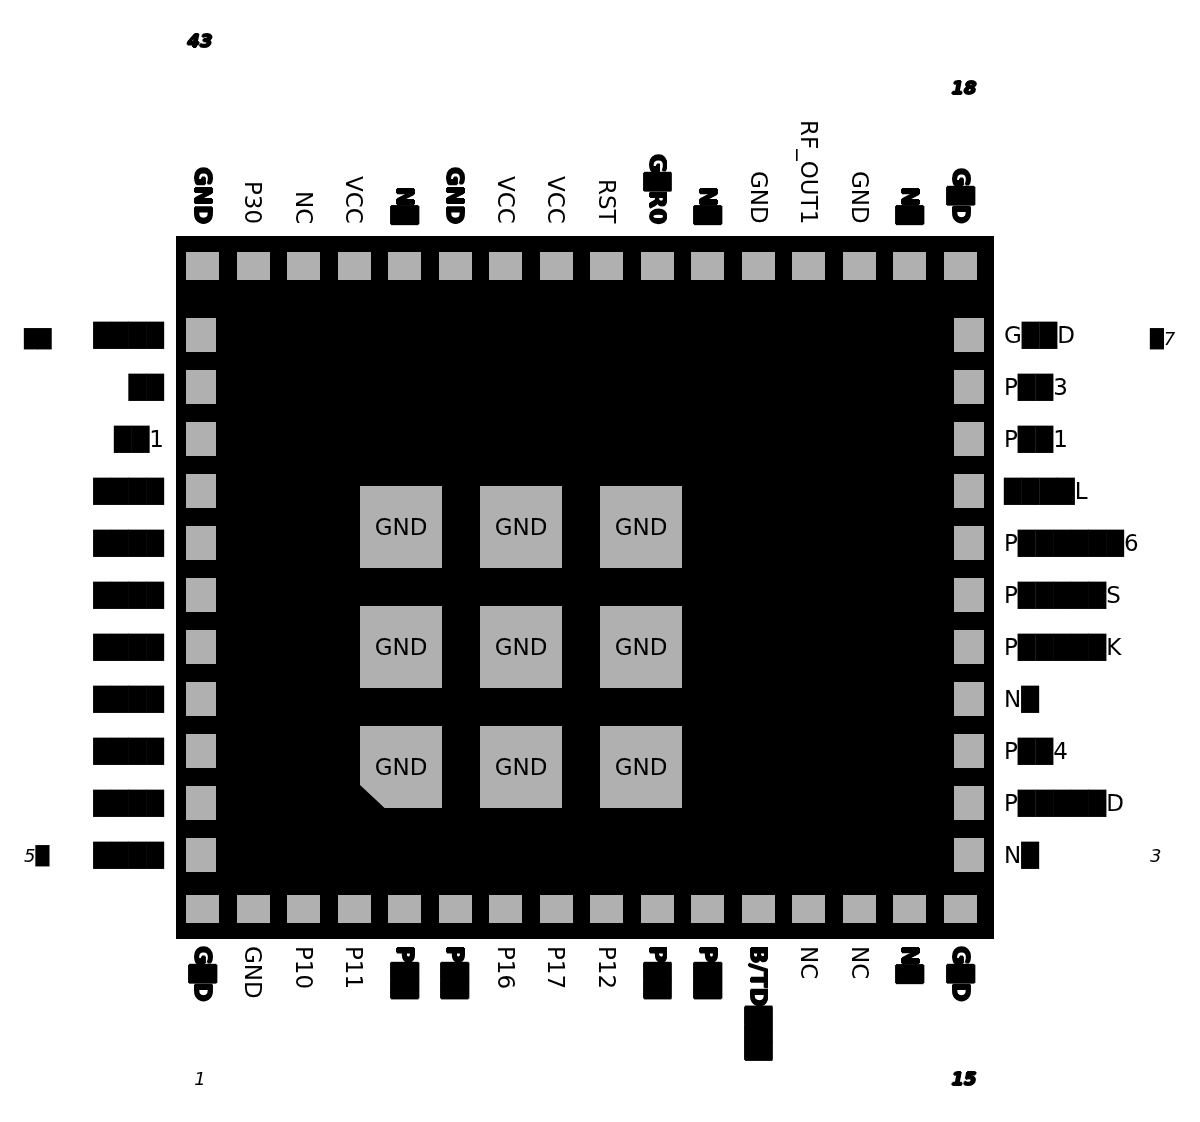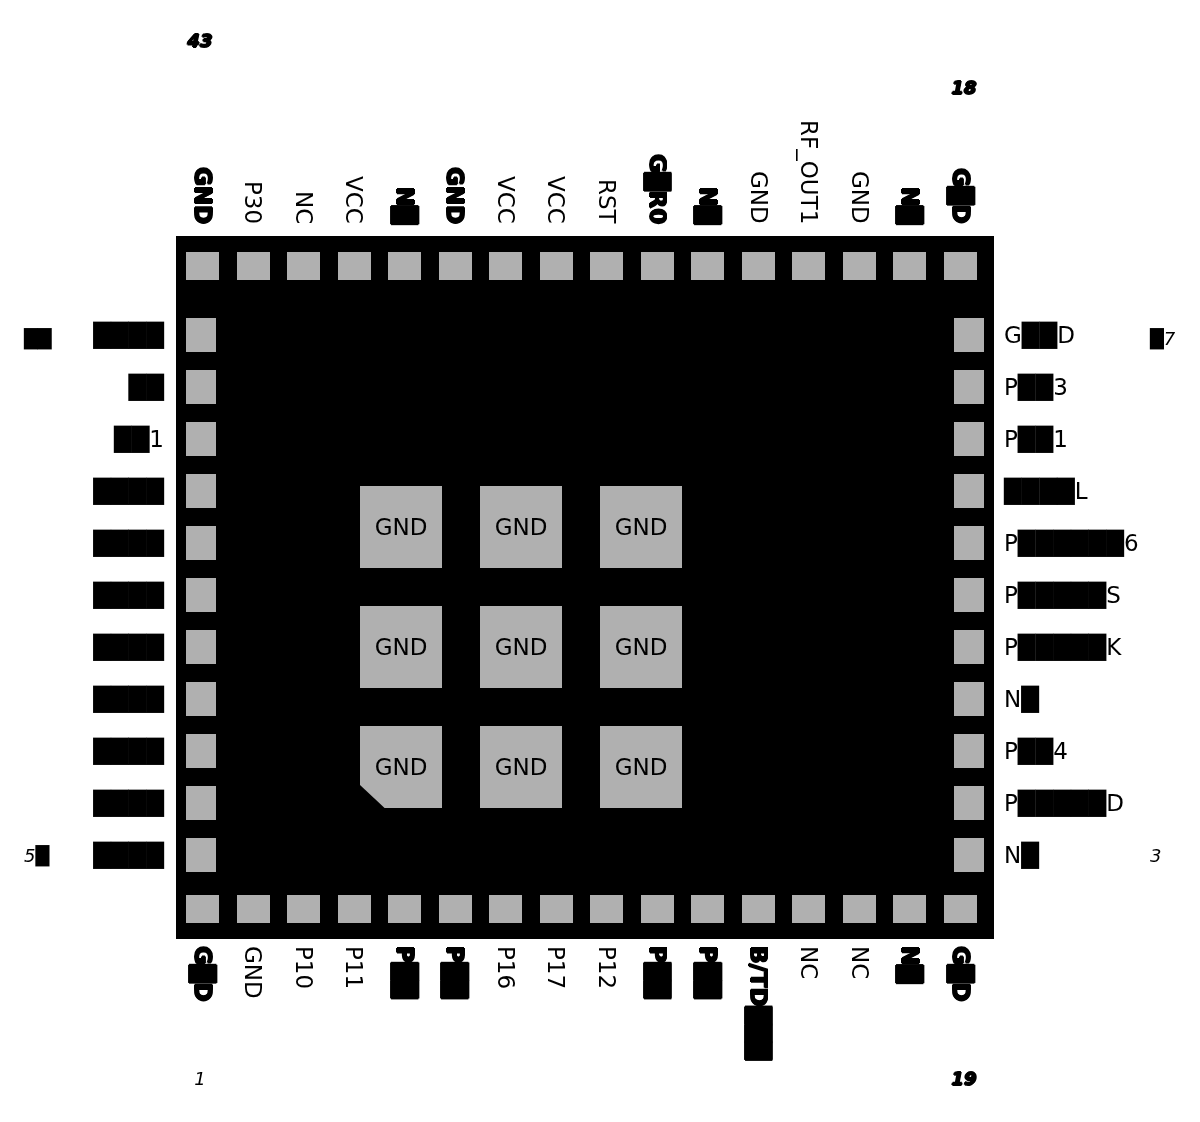--- a/index.html
+++ b/index.html
@@ -62,21 +62,21 @@
                      0 0.9px 0 currentColor,0 -0.9px 0 currentColor;}
 </style>
 </head>
 <body>
 
 <div id="page" style="--bg: #ffffff; --body: #000000; --pad: #b0b0b0;">
 
   <div class="pnum num-tl heavy">43</div>
   <div class="pnum num-tr heavy">18</div>
   <div class="pnum num-bl">1</div>
-  <div class="pnum num-br heavy">19</div>
+  <div class="pnum num-br heavy">15</div>
 
   <div class="pnum num-lt">██</div>
   <div class="pnum num-lb">5█</div>
   <div class="pnum num-rt">█7</div>
   <div class="pnum num-rb">3</div>
 
   <div class="top-labels">
       <div class="vcol">
         <span class="lbl vert heavy">GND</span>
       </div>

